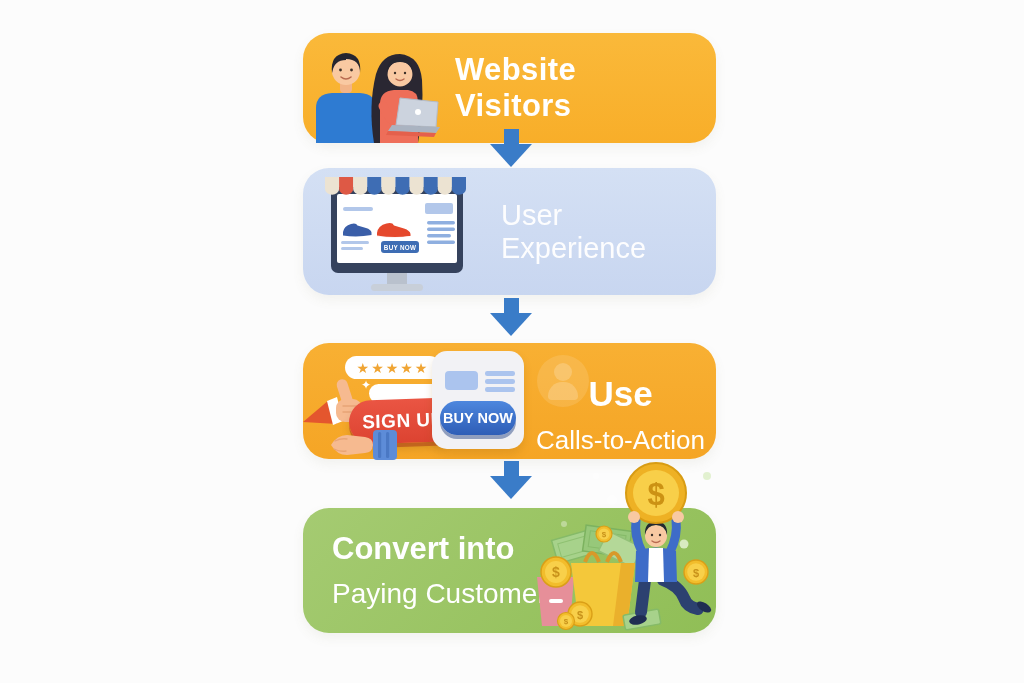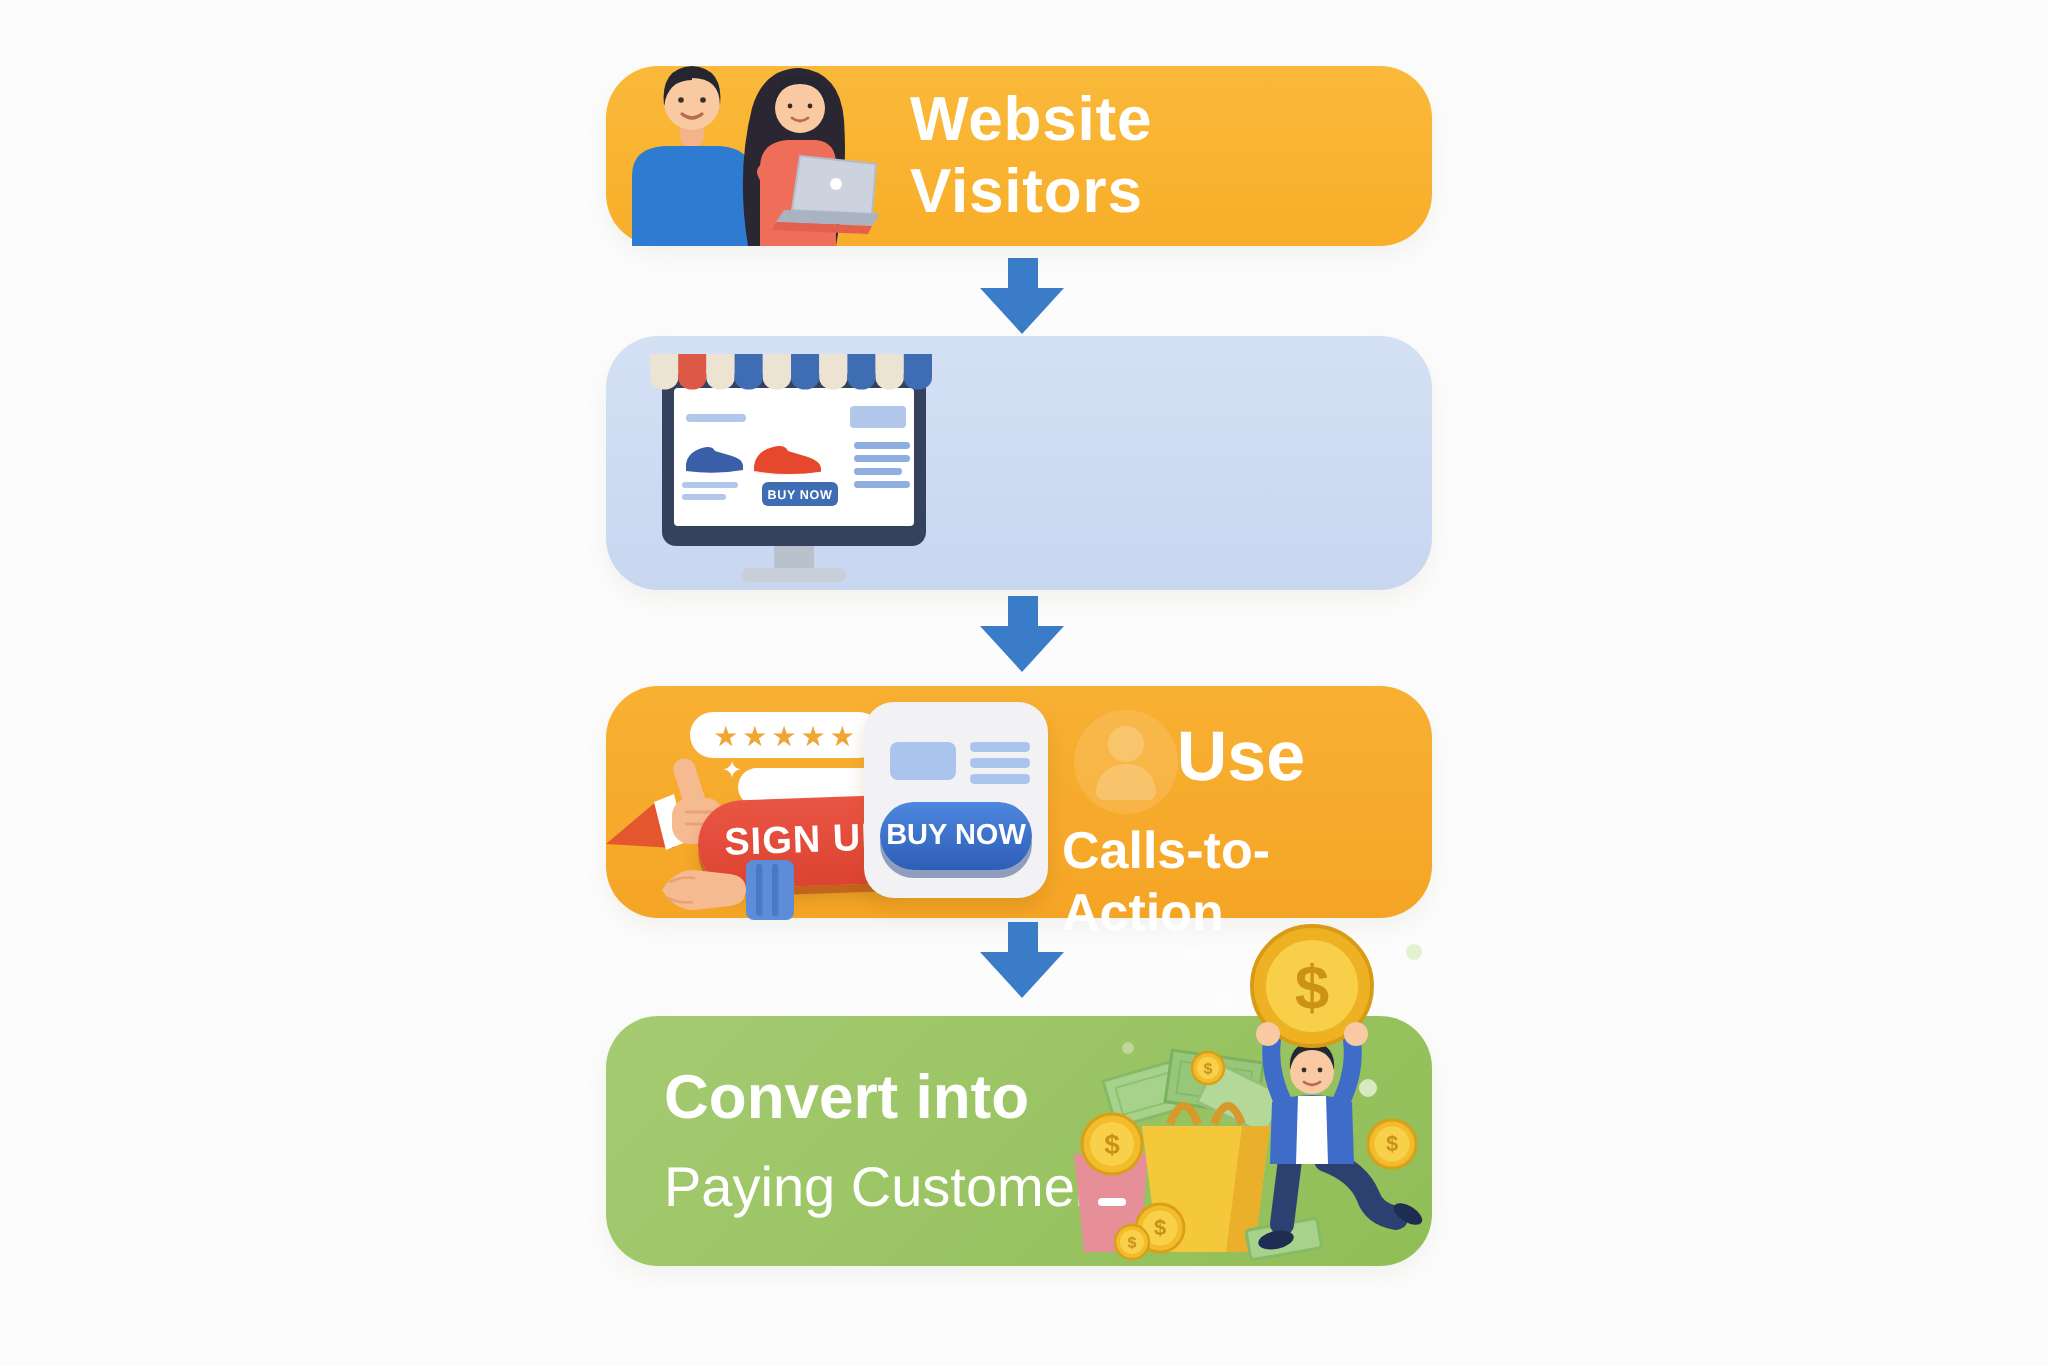--- a/index.html
+++ b/index.html
@@ -5,21 +5,21 @@
   html,body{margin:0;padding:0;}
   body{
     width:1024px;height:683px;background:#fcfcfc;overflow:hidden;
     font-family:"Liberation Sans", sans-serif;
   }
   .canvas{position:relative;width:1024px;height:683px;}
 
   
   .banner{position:absolute;left:303px;width:413px;border-radius:26px;
           box-shadow:0 5px 12px rgba(120,110,80,.08);}
-  .b1{top:33px;height:90px;background:linear-gradient(180deg,#fab93a,#f8ae29);}
+  .b1{top:33px;height:110px;background:linear-gradient(180deg,#fab93a,#f8ae29);}
   .b2{top:168px;height:127px;background:linear-gradient(180deg,#d4e0f4,#c8d6f0);}
   .b3{top:343px;height:116px;background:linear-gradient(180deg,#f8b033,#f5a525);}
   .b4{top:508px;height:125px;background:linear-gradient(135deg,#a5cb72,#90be56);}
 
   
   .arrow{position:absolute;left:490px;width:42px;}
   .a1{top:129px}.a2{top:298px}.a3{top:461px}
   .arrow .stem{width:15px;height:15px;background:#3a7cc8;margin:0 auto;}
   .arrow .head{width:0;height:0;border-left:21px solid transparent;
                border-right:21px solid transparent;border-top:23px solid #3a7cc8;}
@@ -28,21 +28,21 @@
   .title-single{position:absolute;left:152px;right:20px;top:0;bottom:0;
     display:flex;align-items:center;justify-content:center;
     color:#fff;font-size:31px;font-weight:bold;letter-spacing:.4px;}
   .titles{position:absolute;top:0;bottom:0;display:flex;flex-direction:column;
     align-items:center;justify-content:center;color:#fff;}
   .b2 .titles{left:198px;right:8px;gap:15px;}
   .b2 .t1{font-size:30px;font-weight:400;opacity:.97;}
   .b2 .t2{font-size:29px;font-weight:400;opacity:.97;}
   .b3 .titles{left:228px;right:6px;gap:11px;margin-top:28px;}
   .b3 .t1{font-size:35px;font-weight:bold;}
-  .b3 .t2{font-size:26px;font-weight:700;}
+  .b3 .t2{font-size:26px;font-weight:400;}
   .b4-titles{position:absolute;left:29px;top:23px;color:#fff;}
   .b4-titles .t1{font-size:31px;font-weight:bold;margin-bottom:11px;}
   .b4-titles .t2{font-size:28px;font-weight:400;}
 
   
   .illus svg{overflow:visible;display:block;}
   .illus-people{position:absolute;left:5px;bottom:0;width:150px;height:97px;}
   .illus-monitor{position:absolute;left:6px;top:1px;width:186px;height:130px;}
   .illus-money{position:absolute;right:2px;bottom:3px;width:210px;height:170px;}
 
@@ -163,20 +163,21 @@
             <text x="91" y="80.5" font-size="6.3" fill="#ffffff" text-anchor="middle" letter-spacing="0.3">BUY NOW</text>
           </g>
           <rect x="118" y="52" width="28" height="3.5" rx="1.7" fill="#8fafe0"></rect>
           <rect x="118" y="58.5" width="28" height="3.5" rx="1.7" fill="#8fafe0"></rect>
           <rect x="118" y="65" width="24" height="3.5" rx="1.7" fill="#8fafe0"></rect>
           <rect x="118" y="71.5" width="28" height="3.5" rx="1.7" fill="#8fafe0"></rect>
         </g>
       </svg>
     </div>
     <div class="titles">
+      <div class="t2">User Experience</div>
     </div>
   </section>
 
   <div class="arrow a2">
     <div class="stem"></div>
     <div class="head"></div>
   </div>
 
   <section class="banner b3">
     <div class="illus illus-cta">

